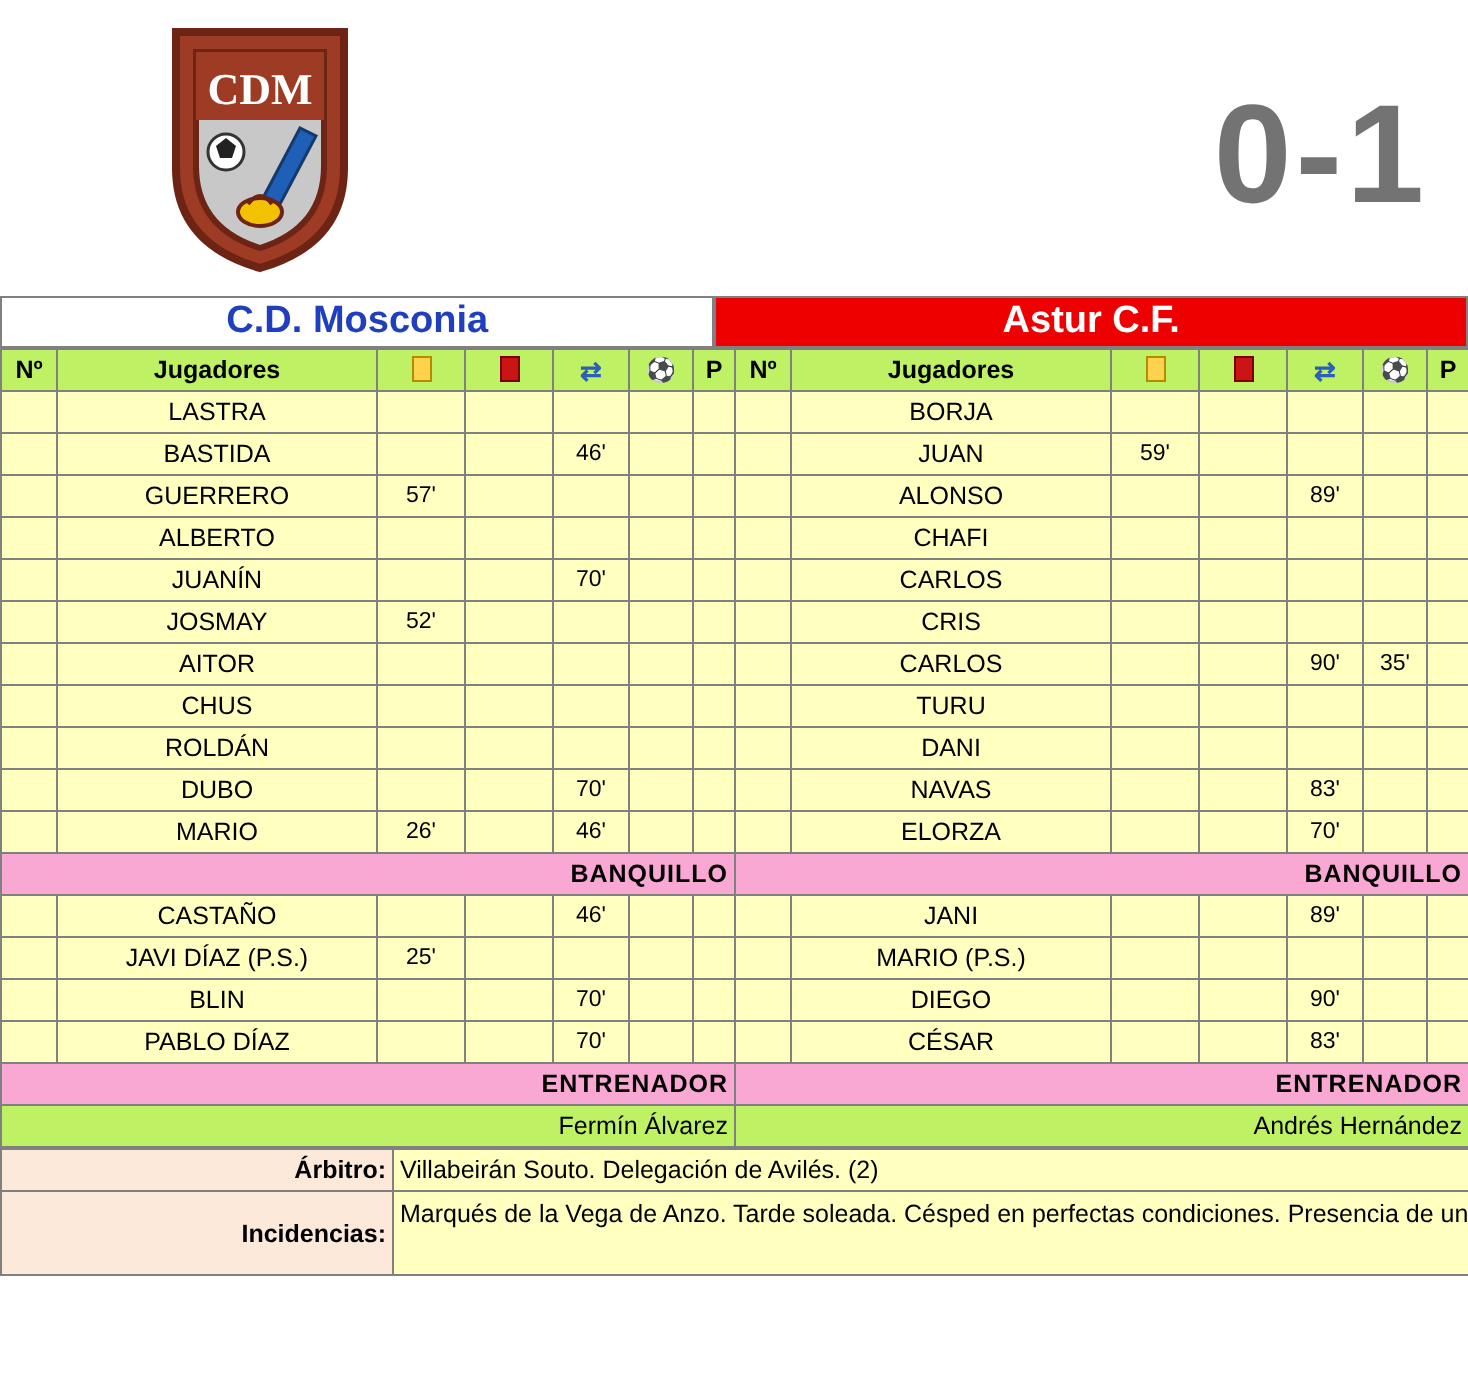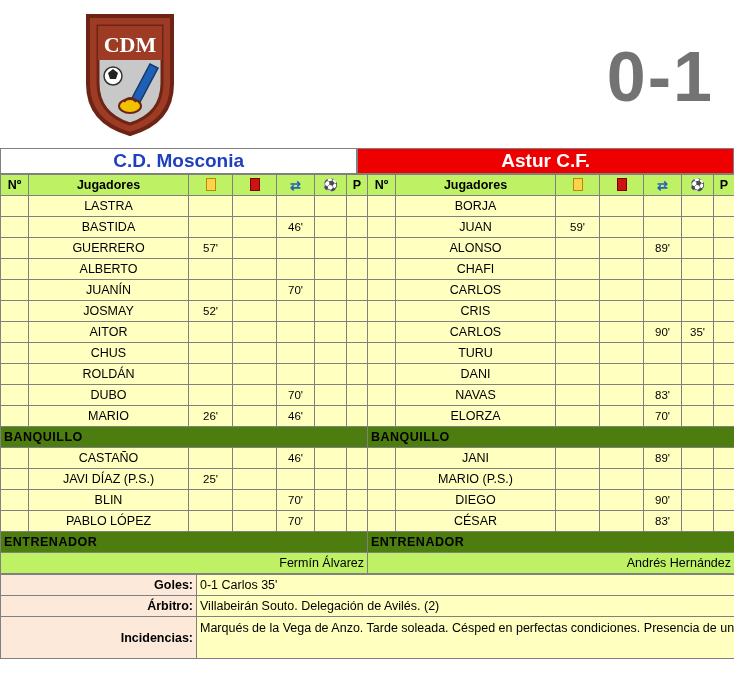--- a/index.html
+++ b/index.html
@@ -106,22 +106,22 @@
   }
   .player-row td.name {
     text-align: center;
     font-weight: normal;
   }
   .player-row td.mark {
     text-align: center;
     font-size: 11.5px;
   }
   .section-row td {
-    background: #4d7c0f;
-    text-align: left;
+    background: #f9a8d4;
+    text-align: right;
     font-weight: bold;
     letter-spacing: 0.5px;
   }
   .coach-name-row td {
     background: #bef264;
     text-align: right;
   }
 
   
   .foot-label {
@@ -440,21 +440,21 @@
           <td class="mark"></td>
           <td class="name">DIEGO</td>
           <td class="mark"></td>
           <td class="mark"></td>
           <td class="mark">90'</td>
           <td class="mark"></td>
           <td class="mark"></td>
         </tr>
         <tr class="player-row">
           <td class="mark"></td>
-          <td class="name">PABLO LÓPEZ</td>
+          <td class="name">PABLO DÍAZ</td>
           <td class="mark"></td>
           <td class="mark"></td>
           <td class="mark">70'</td>
           <td class="mark"></td>
           <td class="mark"></td>
           <td class="mark"></td>
           <td class="name">CÉSAR</td>
           <td class="mark"></td>
           <td class="mark"></td>
           <td class="mark">83'</td>
@@ -471,24 +471,20 @@
         </tr>
       </tbody>
   </table>
 
   <table class="lineups">
     <colgroup>
         <col style="width:196px">
         <col style="width:538px">
       </colgroup>
     <tbody>
-      <tr>
-        <td class="foot-label">Goles:</td>
-        <td class="foot-value">0-1 Carlos 35'</td>
-      </tr>
       <tr>
         <td class="foot-label">Árbitro:</td>
         <td class="foot-value">Villabeirán Souto. Delegación de Avilés. (2)</td>
       </tr>
       <tr>
         <td class="foot-label">Incidencias:</td>
         <td class="foot-value two-line">Marqués de la Vega de Anzo. Tarde soleada. Césped en perfectas condiciones. Presencia de unos 150 espectadores.</td>
       </tr>
     </tbody>
   </table>

